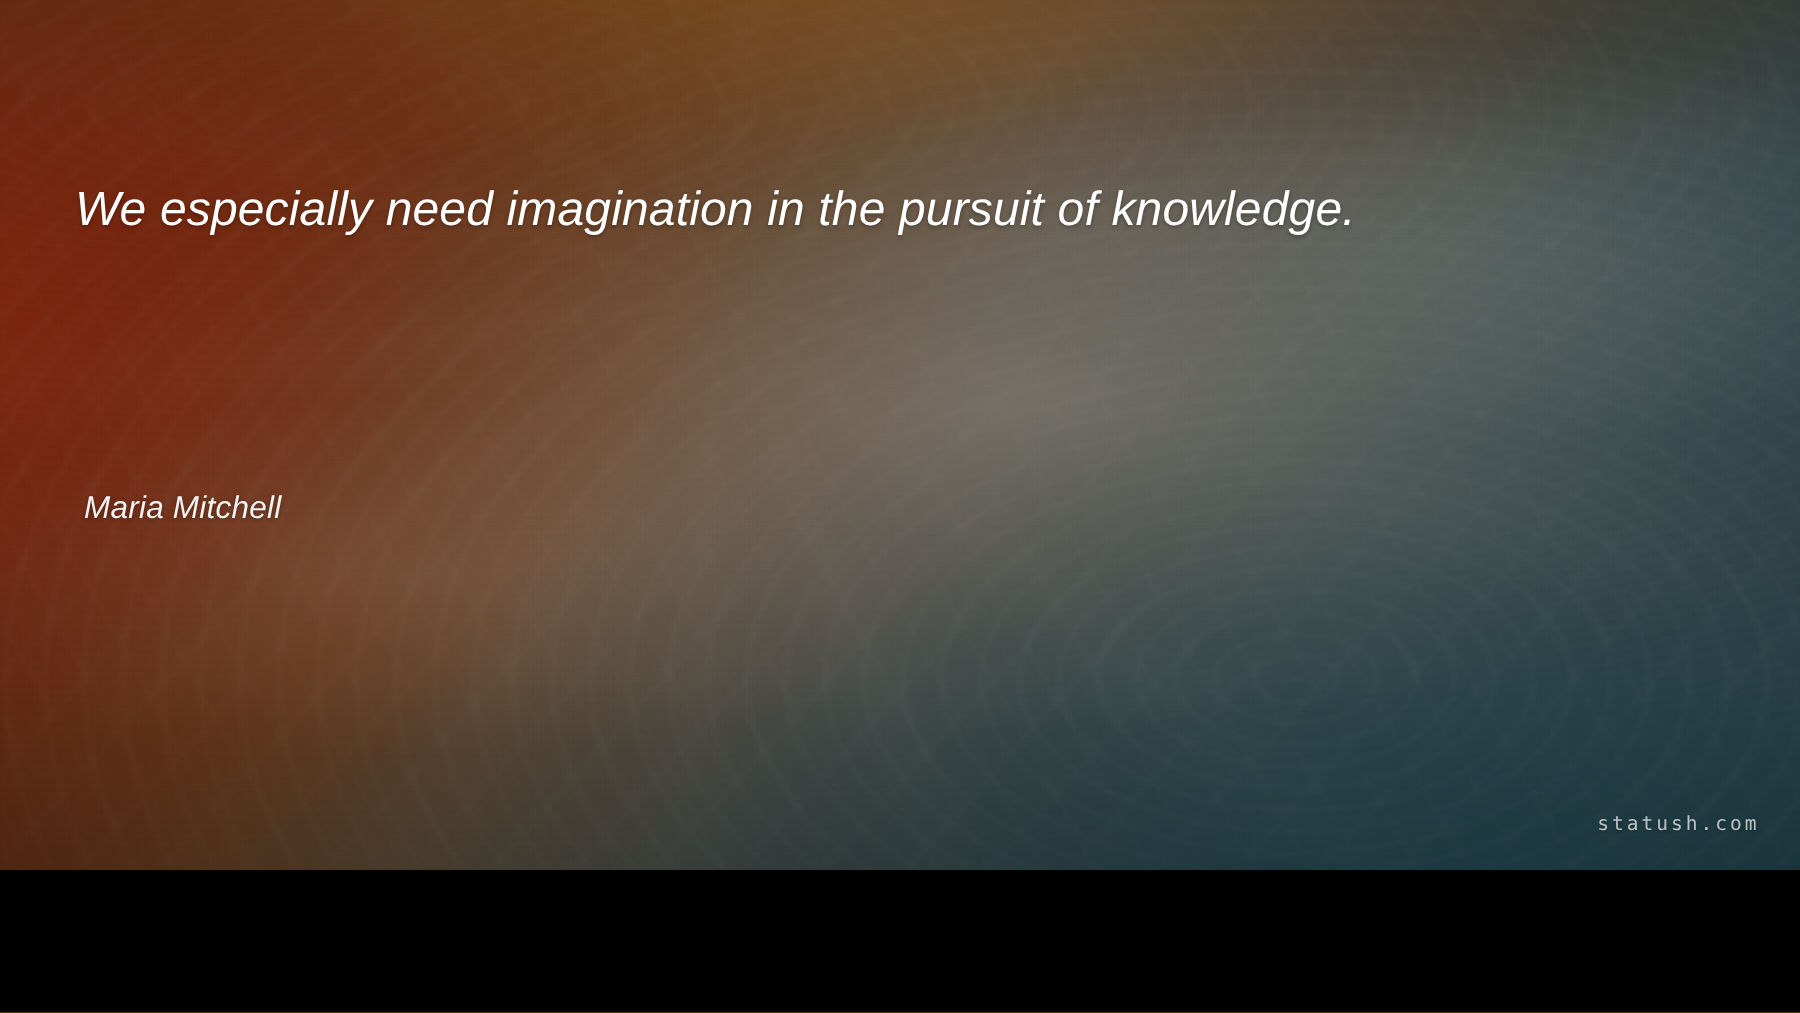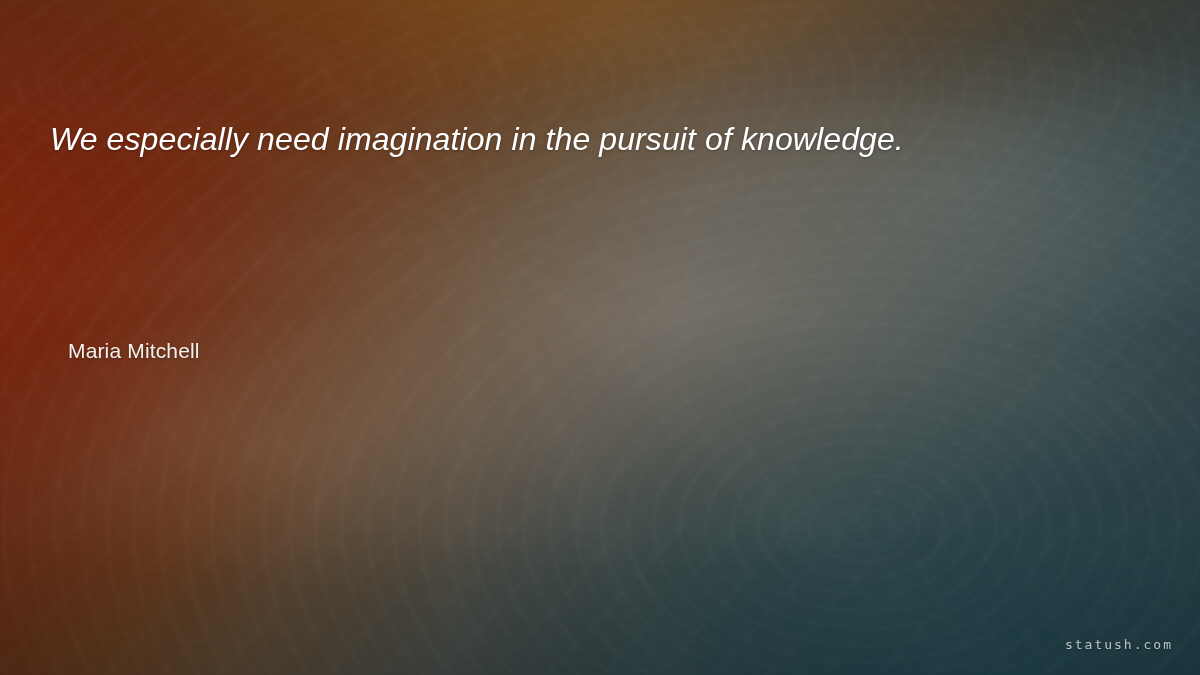--- a/index.html
+++ b/index.html
@@ -4,21 +4,21 @@
 <style>
   html, body {
     margin: 0;
     padding: 0;
     background: #000;
   }
 
   #quote-card {
     position: relative;
     width: 1200px;
-    height: 675px;
+    height: 580px;
     overflow: hidden;
     font-family: "Liberation Sans", sans-serif;
     background-color: #a16207;
   }
 
   
   .bg-layer {
     position: absolute;
     inset: 0;
     pointer-events: none;
@@ -175,22 +175,23 @@
     letter-spacing: 0.1px;
     color: #ffffff;
     text-shadow: 0 1px 3px rgba(0, 0, 0, 0.30);
     white-space: nowrap;
   }
 
   .author-text {
     position: absolute;
     left: 52px;
     top: 321px;
-    margin: 16px;
+    margin: 4px;
     font-size: 21px;
+    font-style: italic;
     font-weight: 400;
     line-height: 28px;
     letter-spacing: 0.15px;
     color: #f4f2f0;
     text-shadow: 0 1px 3px rgba(0, 0, 0, 0.32);
   }
 
   .watermark {
     position: absolute;
     right: 11px;

